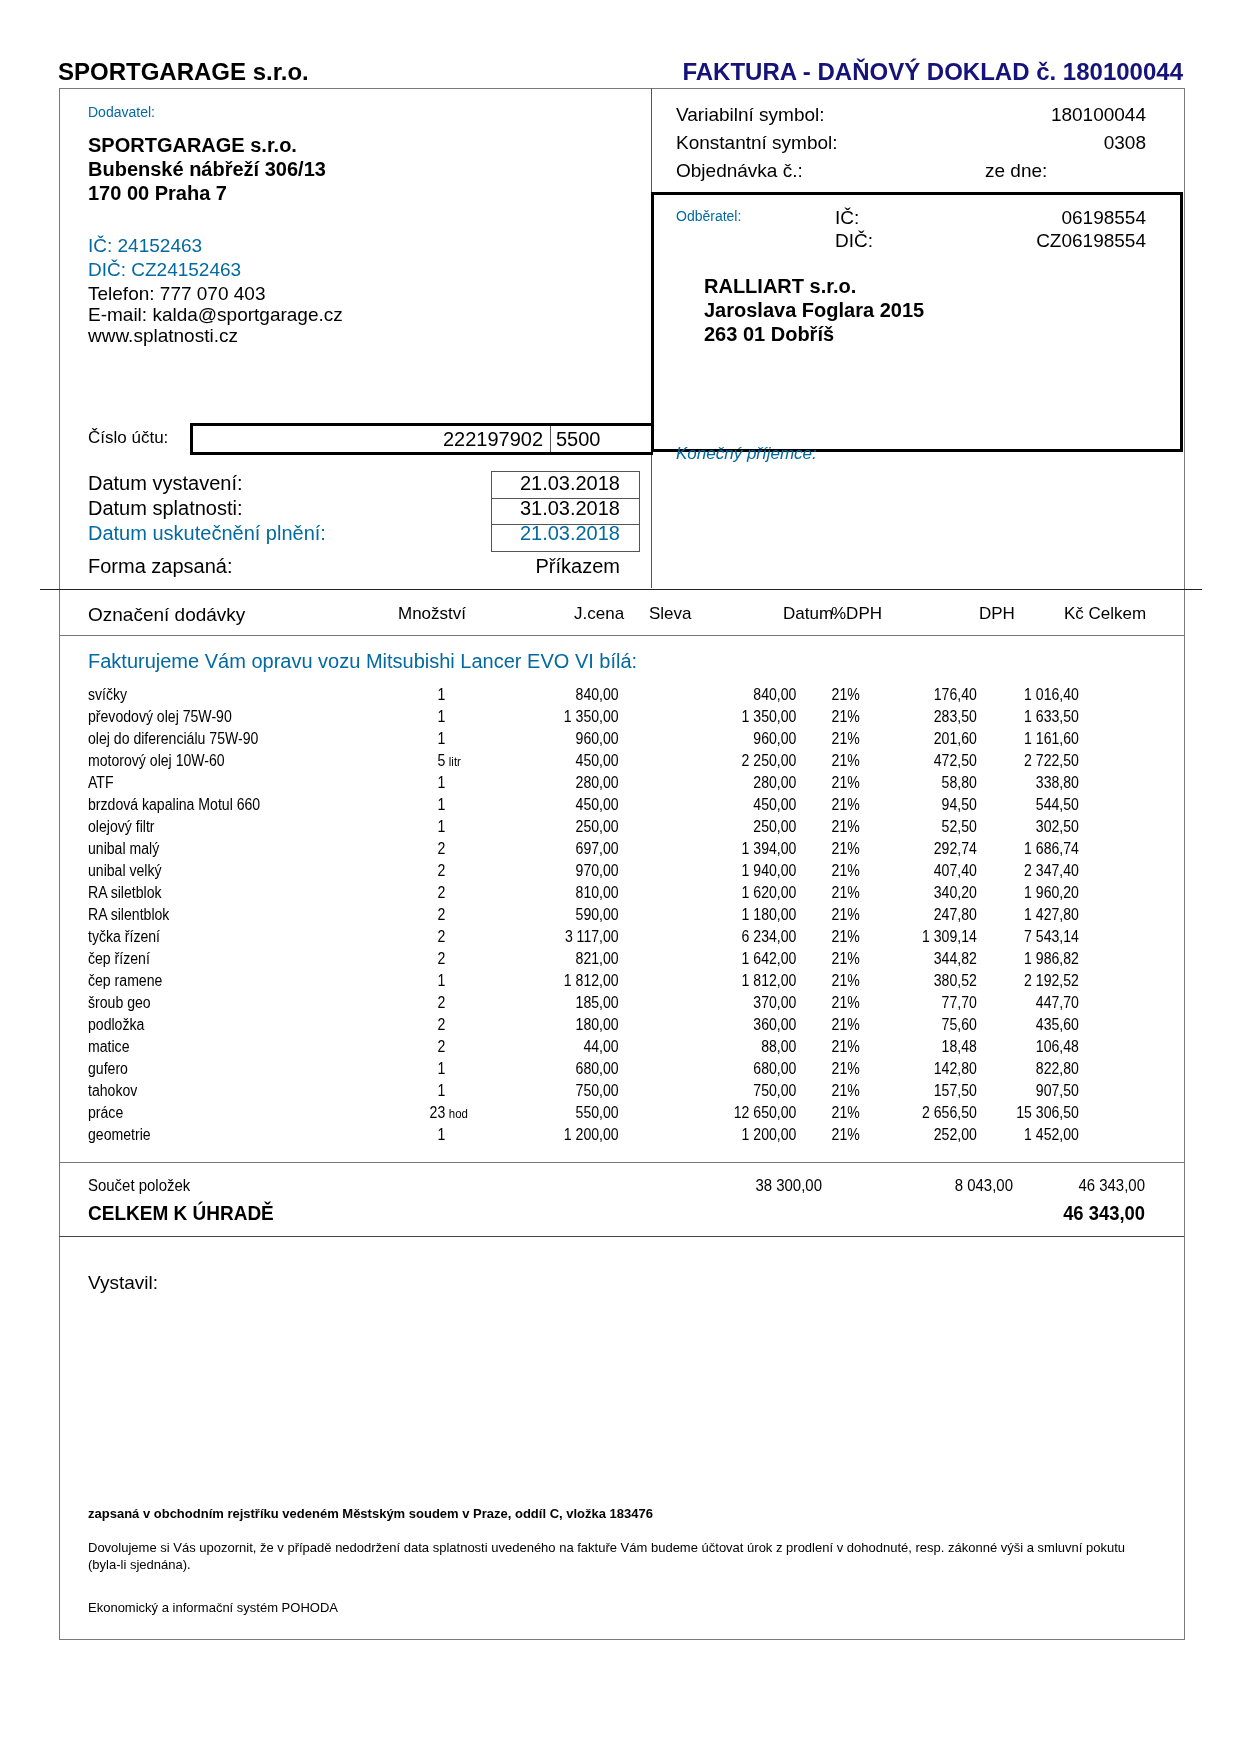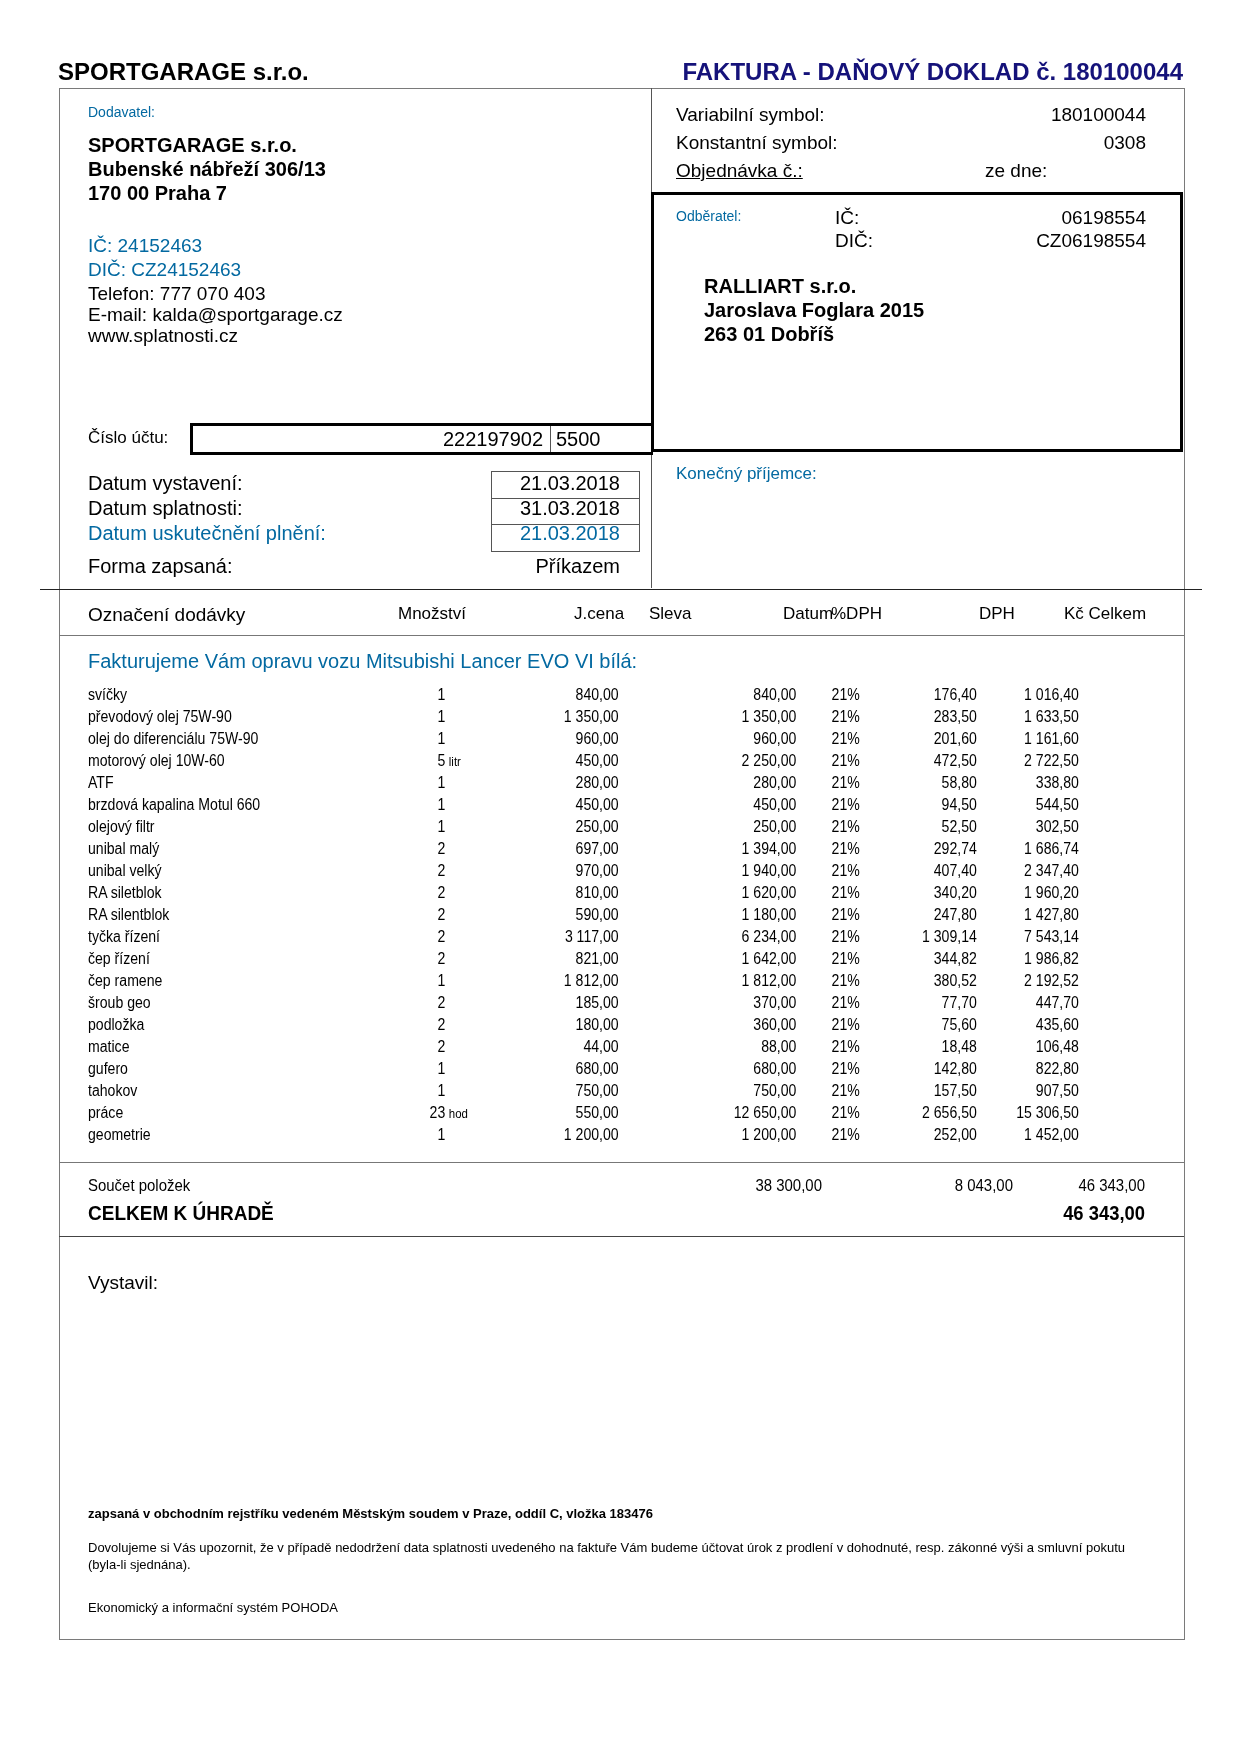--- a/index.html
+++ b/index.html
@@ -82,34 +82,34 @@
 <div class="abs f19 r" style="left:495px; top:497px; width:125px;">31.03.2018</div>
 <div class="abs f19 blue" style="left:88px; top:522px;">Datum uskutečnění plnění:</div>
 <div class="abs f19 blue r" style="left:495px; top:522px; width:125px;">21.03.2018</div>
 <div class="abs f19" style="left:88px; top:555px;">Forma zapsaná:</div>
 <div class="abs f19 r" style="left:480px; top:555px; width:140px;">Příkazem</div>
 
 <div class="abs f17" style="left:676px; top:104px;text-align:right;">Variabilní symbol:</div>
 <div class="abs f17 r" style="left:1000px; top:104px; width:146px;">180100044</div>
 <div class="abs f17" style="left:676px; top:132px;">Konstantní symbol:</div>
 <div class="abs f17 r" style="left:1000px; top:132px; width:146px;">0308</div>
-<div class="abs f17" style="left:676px; top:160px;text-decoration:underline;">Objednávka č.:</div>
+<div class="abs f17" style="left:676px; top:160px;">Objednávka č.:</div>
 <div class="abs f17" style="left:985px; top:160px;">ze dne:</div>
 
 <div class="abs buyer-box"></div>
 <div class="abs blue f12" style="left:676px; top:208px;">Odběratel:</div>
 <div class="abs f17" style="left:835px; top:207px;">IČ:</div>
 <div class="abs f17 r" style="left:1000px; top:207px; width:146px;">06198554</div>
 <div class="abs f17" style="left:835px; top:230px;">DIČ:</div>
 <div class="abs f17 r" style="left:1000px; top:230px; width:146px;">CZ06198554</div>
 <div class="abs bold f19" style="left:704px; top:275px;">RALLIART s.r.o.</div>
 <div class="abs bold f19" style="left:704px; top:299px;">Jaroslava Foglara 2015</div>
 <div class="abs bold f19" style="left:704px; top:323px;">263 01 Dobříš</div>
 
-<div class="abs blue f15" style="left:676px; top:464px;">Konečný příjemce:</div>
+<div class="abs blue f15" style="left:676px; top:444px;font-style:italic;">Konečný příjemce:</div>
 
 <div class="abs f17" style="left:88px; top:604px;">Označení dodávky</div>
 <div class="abs f15" style="left:398px; top:604px;">Množství</div>
 <div class="abs f15" style="left:574px; top:604px;">J.cena</div>
 <div class="abs f15" style="left:649px; top:604px;">Sleva</div>
 <div class="abs f15" style="left:783px; top:604px;">Datum</div>
 <div class="abs f15" style="left:831px; top:604px;">%DPH</div>
 <div class="abs f15" style="left:979px; top:604px;">DPH</div>
 <div class="abs f15" style="left:1064px; top:604px;">Kč Celkem</div>
 

